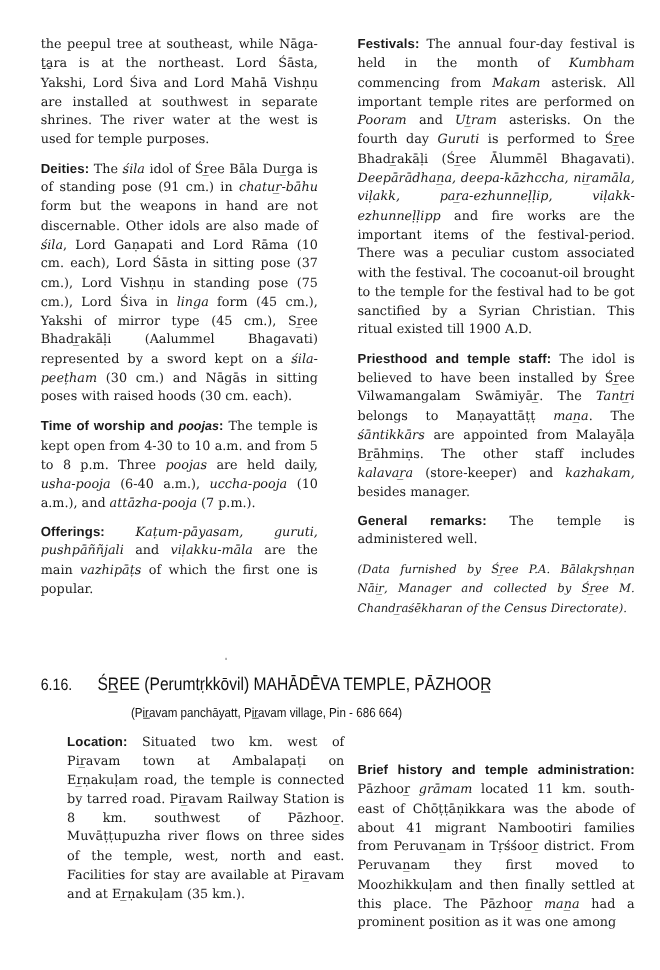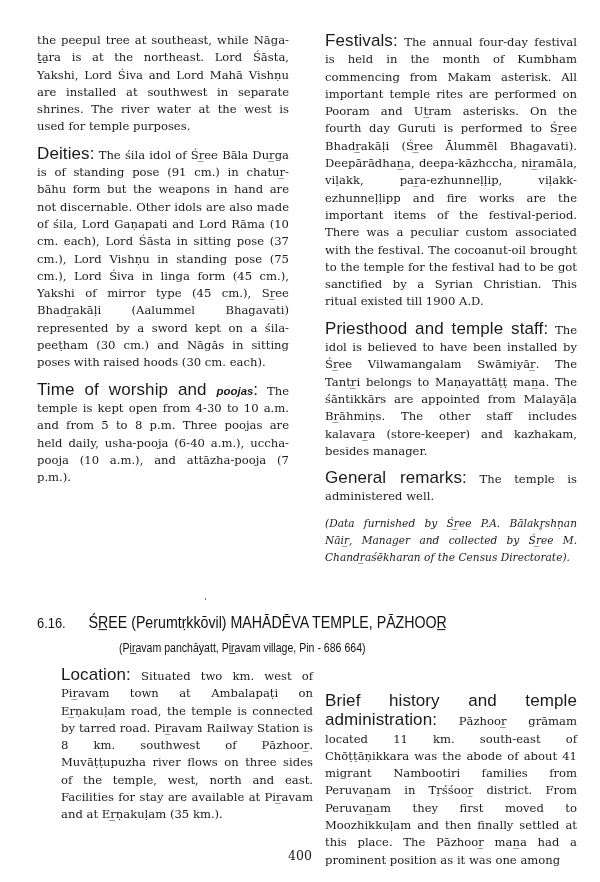--- a/index.html
+++ b/index.html
@@ -13,23 +13,23 @@
     position: absolute; width: 252px;
     font-size: 11.6px; line-height: 17.3px;
     text-align: justify;
   }
   .col-left-top { left: 37px; top: 32px; }
   .col-right-top { left: 325px; top: 32px; }
   .col-left-bottom { left: 37px; top: 666px; margin-left: 24px; }
   .col-right-bottom { left: 325px; top: 692px; }
   .para { margin: 0 0 9px 0; }
   .para.small { margin-bottom: 21px; }
-  .hd { font-family: "Liberation Sans", "DejaVu Sans", sans-serif; font-weight: normal; font-size: 17px; letter-spacing: 0.1px; }
+  .hd { font-family: "Liberation Sans", "DejaVu Sans", sans-serif; font-weight: bold; font-size: 12px; letter-spacing: 0.1px; }
   .hd-i { font-family: "Liberation Sans", "DejaVu Sans", sans-serif; font-weight: bold; font-style: italic; font-size: 11.4px; }
-  .it { }
+  .it { font-style: italic; }
   .note { font-style: italic; font-size: 10.6px; line-height: 16.5px; }
   .section-head {
     position: absolute; left: 37px; top: 613px; width: 540px;
     font-family: "Liberation Sans", "DejaVu Sans", sans-serif;
     font-size: 16.5px; color: #111; transform: scaleX(0.86); transform-origin: left;
     white-space: nowrap;
   }
   .section-num { display: inline-block; width: 60px; font-size: 15px; }
   .section-sub {
     position: absolute; left: 119px; top: 641px;
@@ -45,20 +45,21 @@
 </style>
 </head>
 <body>
 
 <div class="page">
 
   <div class="col col-left-top">
       <p class="para"><span>the peepul tree at southeast, while Nāga-ṯa̱ra is at the northeast. Lord Śāsta, Yakshi, Lord Śiva and Lord Mahā Vishṇu are installed at southwest in separate shrines.  The river water at the west is used for temple purposes.</span></p>
       <p class="para"><span class="hd">Deities:</span><span> The </span><span class="it">śila</span><span> idol of Śr̲ee Bāla Dur̲ga is of standing pose (91 cm.) in </span><span class="it">chatur̲-bāhu</span><span> form but the weapons in hand are not discernable. Other idols are also made of </span><span class="it">śila</span><span>, Lord Gaṇapati and Lord Rāma (10 cm. each), Lord Śāsta in sitting pose (37 cm.), Lord Vishṇu in standing pose (75 cm.), Lord Śiva in </span><span class="it">linga</span><span> form (45 cm.), Yakshi of mirror type (45 cm.), Sr̲ee Bhadr̲akāḷi (Aalummel Bhagavati) represented by a sword kept on a </span><span class="it">śila-peeṭham</span><span> (30 cm.) and Nāgās in sitting poses with raised hoods (30 cm. each).</span></p>
       <p class="para"><span class="hd">Time of worship and </span><span class="hd-i">poojas</span><span class="hd">:</span><span> The temple is kept open from 4-30 to 10 a.m. and from 5 to 8 p.m.  Three </span><span class="it">poojas</span><span> are held daily, </span><span class="it">usha-pooja</span><span> (6-40 a.m.), </span><span class="it">uccha-pooja</span><span> (10 a.m.), and </span><span class="it">attāzha-pooja</span><span> (7 p.m.).</span></p>
+      <p class="para"><span class="hd">Offerings:</span><span>  </span><span class="it">Kaṭum-pāyasam, guruti, pushpāññjali</span><span> and </span><span class="it">viḷakku-māla</span><span> are the main </span><span class="it">vazhipāṭs</span><span> of which the first one is popular.</span></p>
     </div>
   <div class="col col-right-top">
       <p class="para"><span class="hd">Festivals:</span><span> The annual four-day festival is held in the month of </span><span class="it">Kumbham</span><span> commencing from </span><span class="it">Makam</span><span> asterisk. All important temple rites are performed on </span><span class="it">Pooram</span><span> and </span><span class="it">Ut̲ram</span><span> asterisks. On the fourth day </span><span class="it">Guruti</span><span> is performed to Śr̲ee Bhadr̲akāḷi (Śr̲ee Ālummēl Bhagavati). </span><span class="it">Deepārādhan̲a, deepa-kāzhccha, nir̲amāla, viḷakk, par̲a-ezhunneḷḷip, viḷakk-ezhunneḷḷipp</span><span> and fire works are the important items of the festival-period. There was a peculiar custom associated with the festival. The cocoanut-oil brought to the temple for the festival had to be got sanctified by a Syrian Christian. This ritual existed till 1900 A.D.</span></p>
       <p class="para"><span class="hd">Priesthood and temple staff:</span><span> The idol is believed to have been installed by Śr̲ee Vilwamangalam Swāmiyār̲. The </span><span class="it">Tantr̲i</span><span> belongs to Maṇayattāṭṭ </span><span class="it">man̲a</span><span>. The </span><span class="it">śāntikkārs</span><span> are appointed from Malayāḷa Br̲āhmiṇs. The other staff includes </span><span class="it">kalavar̲a</span><span> (store-keeper) and </span><span class="it">kazhakam,</span><span> besides manager.</span></p>
       <p class="para"><span class="hd">General remarks:</span><span> The temple is administered well.</span></p>
       <p class="para small"><span class="note">(Data furnished by Śr̲ee P.A. Bālakr̥shṇan Nāir̲, Manager and collected by Śr̲ee M. Chandr̲aśēkharan of the Census Directorate).</span></p>
     </div>
 
   <div class="speck"></div>
 
@@ -67,14 +68,13 @@
   </div>
   <div class="section-sub">(Pir̲avam panchāyatt, Pir̲avam village, Pin - 686 664)</div>
 
   <div class="col col-left-bottom">
       <p class="para"><span class="hd">Location:</span><span> Situated two km. west of Pir̲avam town at Ambalapaṭi on Er̲ṇakuḷam road, the temple is connected by tarred road. Pir̲avam Railway Station is 8 km. southwest of Pāzhoor̲.  Muvāṭṭupuzha river flows on three sides of the temple, west, north and east. Facilities for stay are available at Pir̲avam and at Er̲ṇakuḷam (35 km.).</span></p>
     </div>
   <div class="col col-right-bottom">
       <p class="para"><span class="hd">Brief history and temple administration:</span><span> Pāzhoor̲ </span><span class="it">grāmam</span><span> located 11 km. south-east of Chōṭṭāṇikkara was the abode of about 41 migrant Nambootiri families from Peruvan̲am in Tṛśśoor̲ district. From Peruvan̲am they first moved to Moozhikkuḷam and then finally settled at this place. The Pāzhoor̲ </span><span class="it">man̲a</span><span> had a prominent position as it was one among</span></p>
     </div>
 
-  <div class="page-number">400</div>
 </div>
 
 </body></html>

